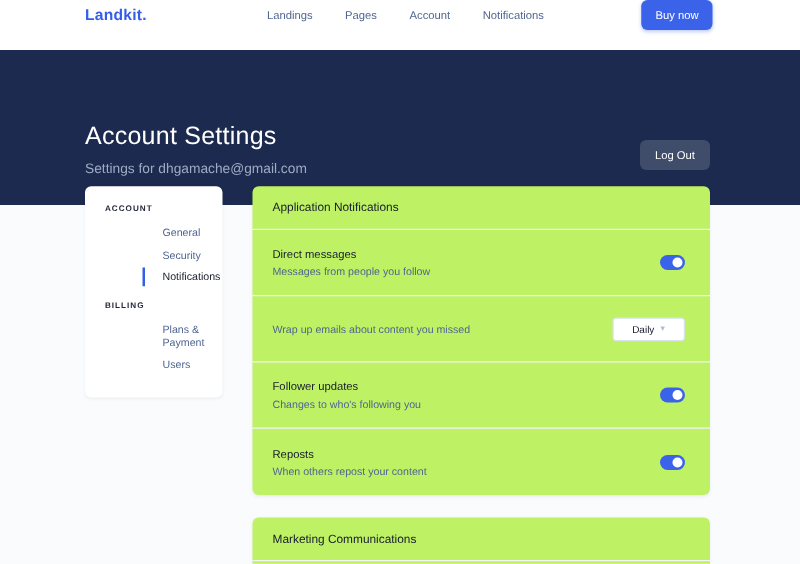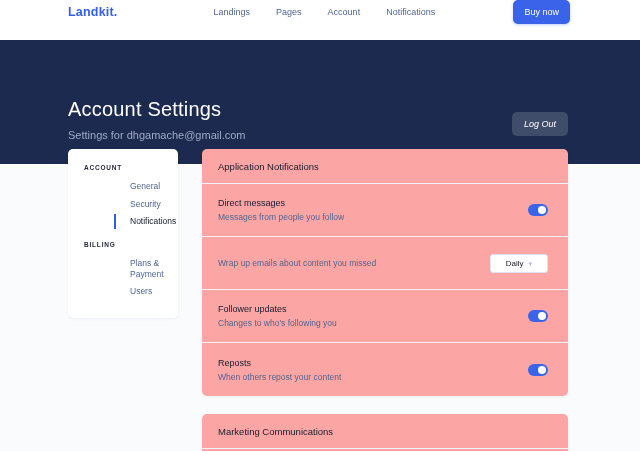--- a/index.html
+++ b/index.html
@@ -71,21 +71,20 @@
   .logout-btn {
     margin-top:10px;
     background:rgba(255,255,255,0.16);
     color:#ffffff;
     font-size:9px;
     padding:7px 12px;
     border-radius:5px;
     border:none;
     font-family:inherit;
     cursor:pointer;
-    font-style:italic;
   }
 
   
   .content {
     position:relative;
     margin-top:-15px;
     padding:0 72px 0 68px;
     display:flex;
     gap:24px;
     align-items:flex-start;
@@ -130,21 +129,21 @@
   }
 
   
   .main-col {
     flex:1;
     display:flex;
     flex-direction:column;
     gap:18px;
   }
   .card {
-    background:#fca5a5;
+    background:#bef264;
     border-radius:5px;
     box-shadow:0 1px 3px rgba(22,28,45,.06);
   }
   .card-header {
     height:35px;
     display:flex;
     align-items:center;
     padding:0 16px;
     font-size:9.5px;
     color:#161c2d;

